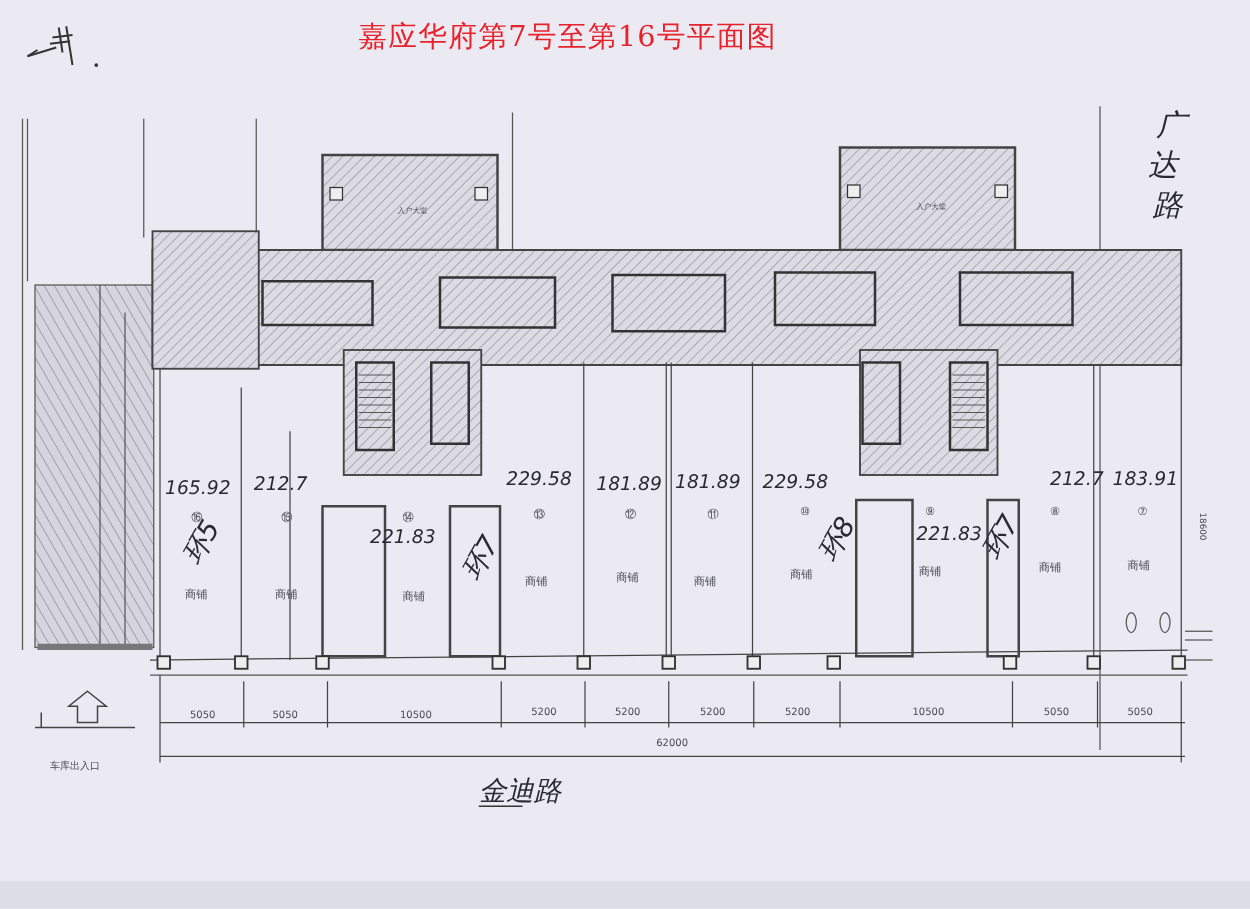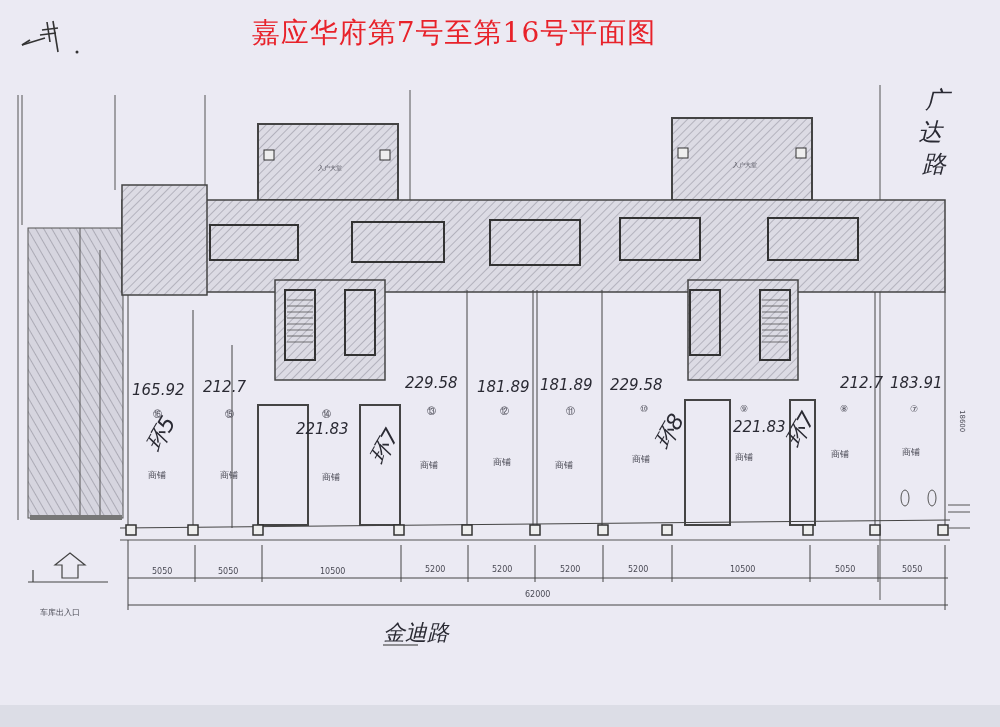--- a/index.html
+++ b/index.html
@@ -1,19 +1,19 @@
 <!DOCTYPE html>
 <html><head>
 <meta charset="utf-8">
 <style>
   html,body{margin:0;padding:0;}
   body{width:1000px;height:727px;background:#e9e8f1;overflow:hidden;position:relative;font-family:"DejaVu Sans",sans-serif;}
   .sheet{position:absolute;left:0;top:0;width:1000px;height:705px;background:#ebeaf3;}
   .bottom-band{position:absolute;left:0;top:705px;width:1000px;height:22px;background:#dcdde6;}
-  .title{position:absolute;left:0;width:908px;top:14px;text-align:center;color:#e8222a;font-family:"DejaVu Serif",serif;font-size:28px;letter-spacing:1px;}
+  .title{position:absolute;left:0;width:908px;top:14px;text-align:center;color:#e8222a;font-family:"DejaVu Serif",serif;font-size:23px;letter-spacing:1px;}
   svg{position:absolute;left:0;top:0;}
   .hand{font-family:"DejaVu Sans",sans-serif;fill:#2a2a33;font-style:italic;}
   .small{font-family:"DejaVu Sans",sans-serif;fill:#4a4a55;}
 </style>
 </head>
 <body>
 
 <div class="sheet"></div>
 <div class="bottom-band"></div>
 <div class="title">嘉应华府第7号至第16号平面图</div>

